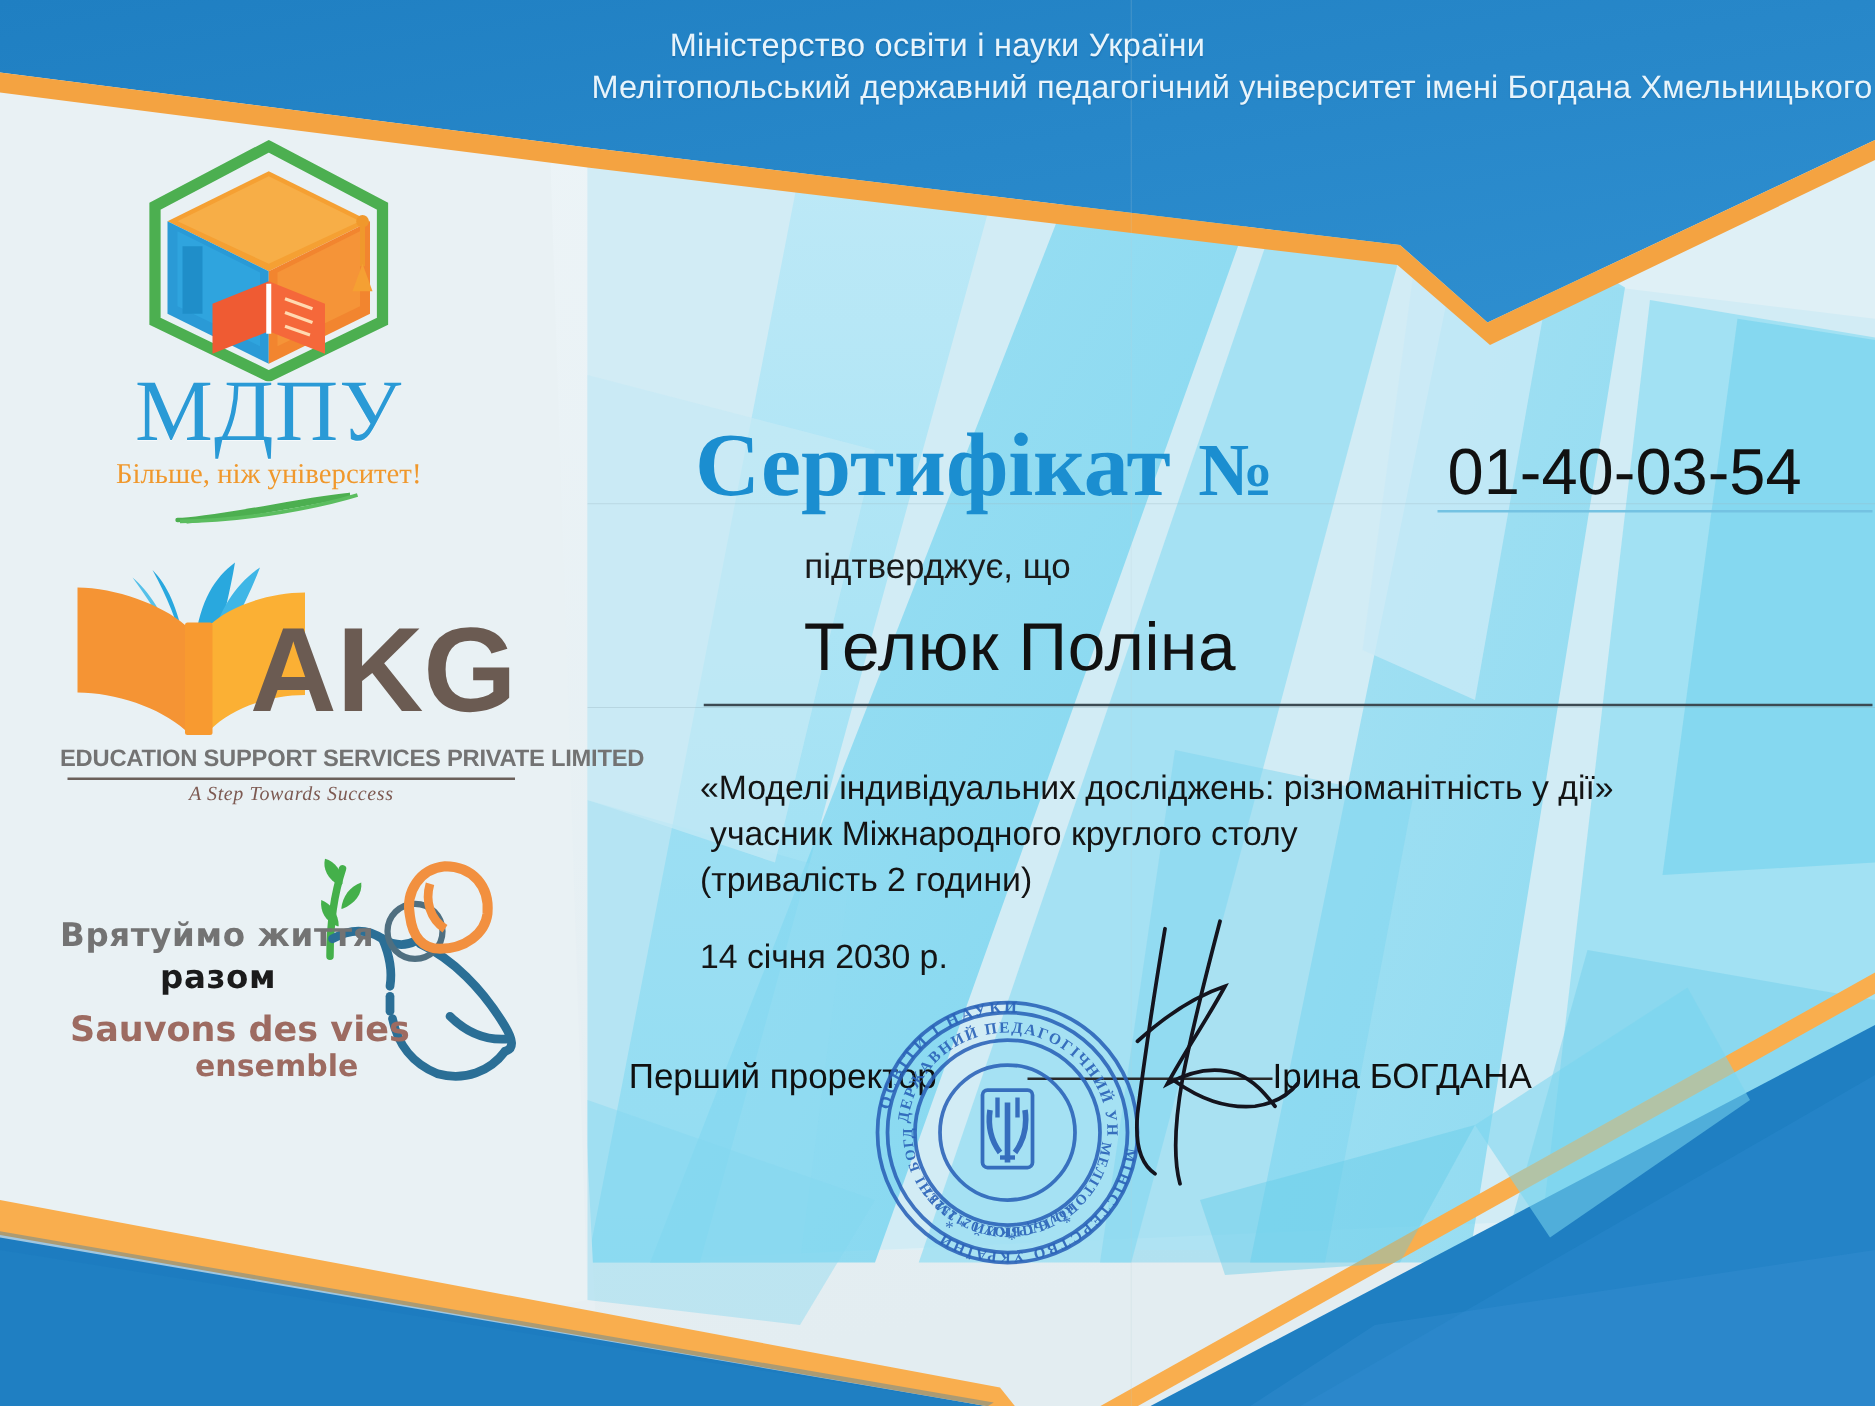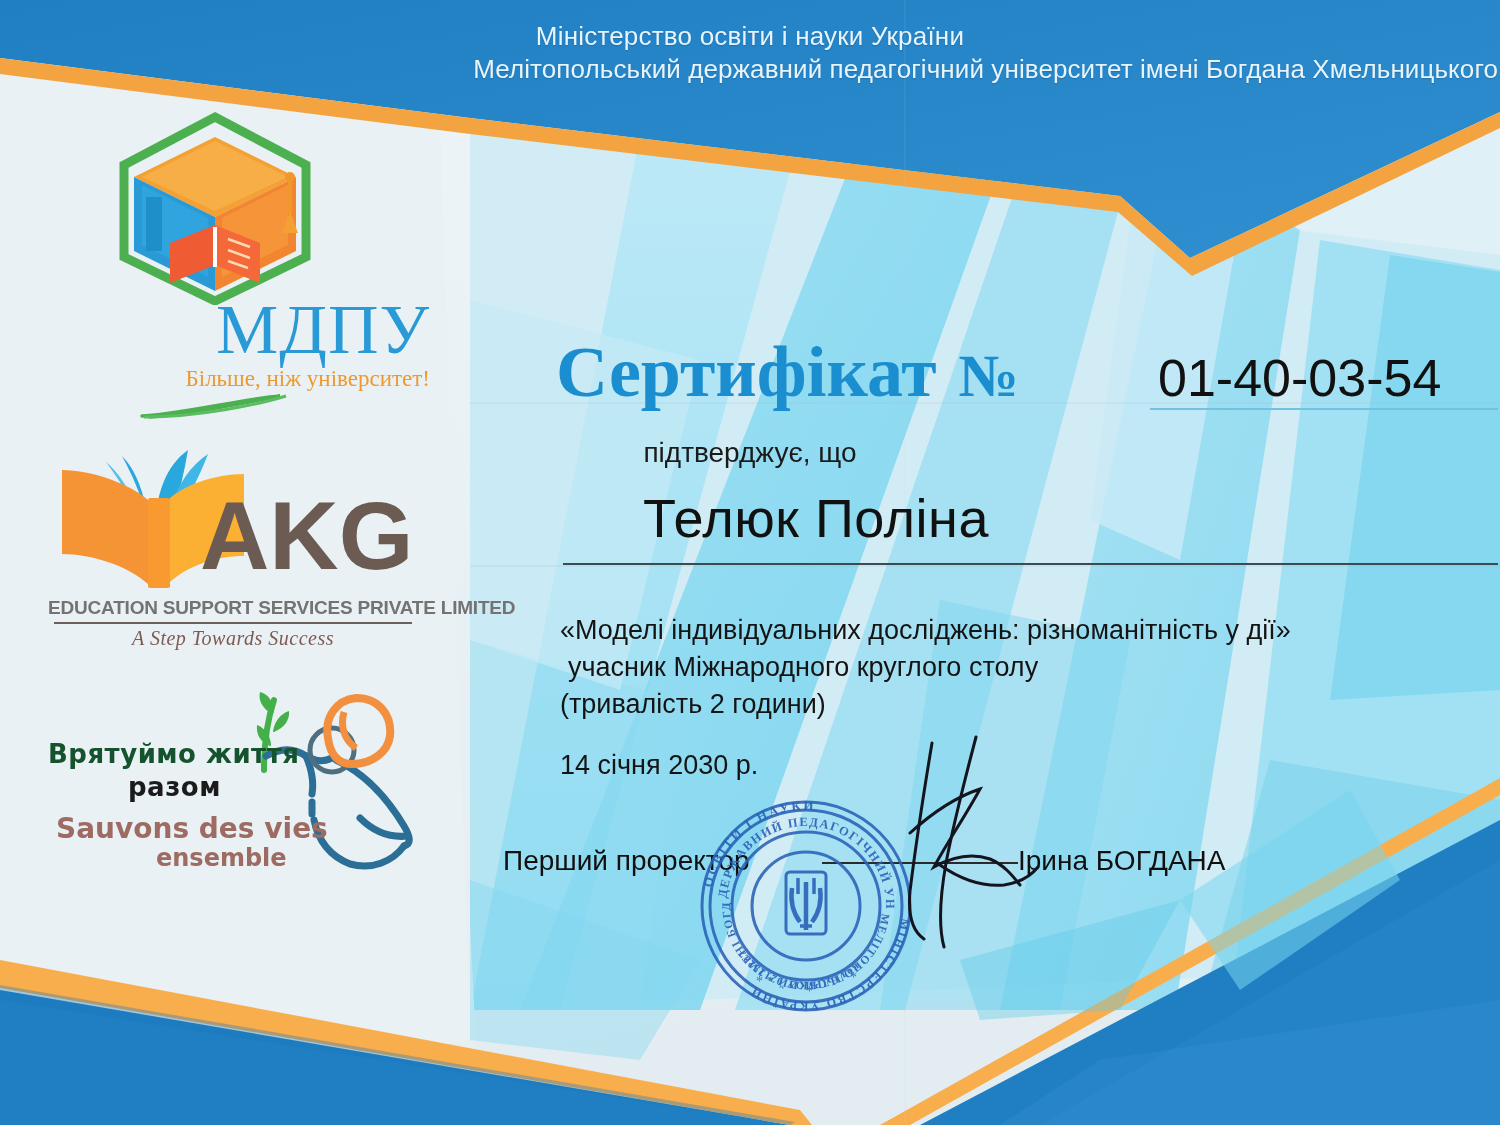--- a/index.html
+++ b/index.html
@@ -45,21 +45,21 @@
 
   
   .logo-col {
     position:absolute;
     left:0; top:105px;
     width:430px;
     z-index:7;
   }
 
   
-  .mdpu { text-align:right; position:relative; }
+  .mdpu { text-align:center; position:relative; }
   .mdpu-mark { width:250px; height:200px; display:block; margin:0 auto; }
   .mdpu-word {
     font-family:"Liberation Serif", serif;
     font-size:70px;
     color:#2a9ad6;
     letter-spacing:1px;
     line-height:0.95;
     margin-top:-8px;
     text-shadow:0 1px 0 rgba(255,255,255,.6);
   }
@@ -81,34 +81,34 @@
     color:#737373;
     letter-spacing:-0.2px;
     text-align:center;
     margin-top:-4px;
     white-space:nowrap;
   }
   .akg-rule { height:2px; background:#6b605a; margin:3px 6px 0 6px; }
   .akg-slogan {
     font-family:"Liberation Serif", serif;
     font-style:italic;
-    font-size:20px;
+    font-size:16px;
     color:#7d5a52;
     text-align:center;
     margin-top:3px;
     letter-spacing:0.5px;
   }
 
   
   .save { position:relative; margin-top:32px; height:190px; }
   .save-figure { position:absolute; left:232px; top:-4px; width:205px; height:195px; }
   .save-ua-1 {
     position:absolute; left:48px; top:57px;
     font-family:"DejaVu Sans", sans-serif;
-    font-weight:bold; font-size:26px; color:#14532d;
+    font-weight:bold; font-size:26px; color:#737373;
     letter-spacing:0.5px;
   }
   .save-ua-2 {
     position:absolute; left:128px; top:90px;
     font-family:"DejaVu Sans", sans-serif;
     font-weight:bold; font-size:26px; color:#1b1b1b;
     letter-spacing:0.5px;
   }
   .save-fr-1 {
     position:absolute; left:56px; top:130px;

